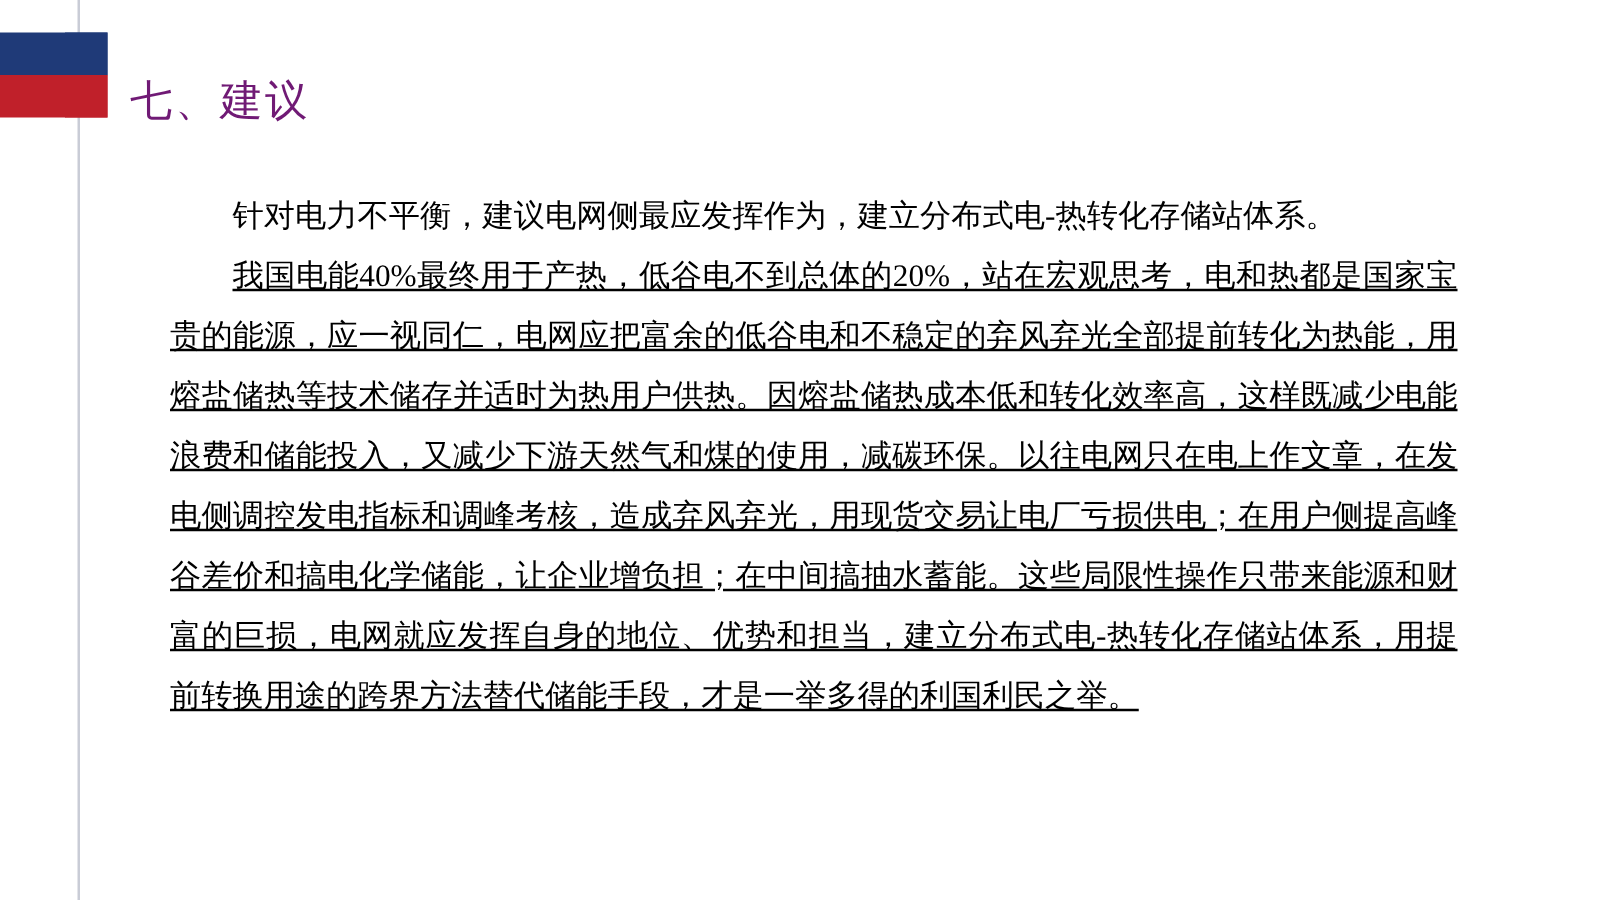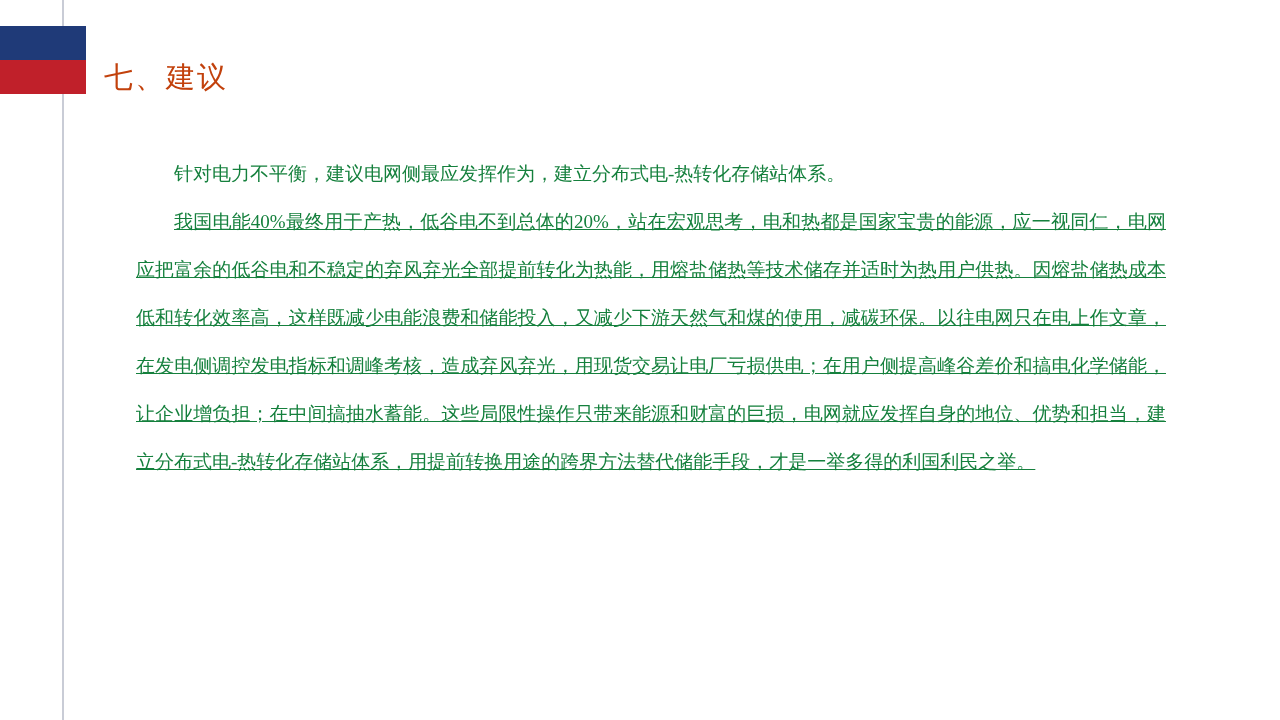--- a/index.html
+++ b/index.html
@@ -75,35 +75,35 @@
     border-bottom: 34px solid #c0202a;
     border-left: 34px solid #c0202a;
     border-right: 0 solid transparent;
     border-top: 0 solid transparent;
   }
 
   .title {
     position: absolute;
     left: 104px;
     top: 58px;
-    font-size: 29px;
-    color: #c2410c;
+    font-size: 34px;
+    color: #701a75;
     font-family: "Liberation Sans", "DejaVu Sans", sans-serif;
     font-weight: normal;
     letter-spacing: 2px;
     white-space: nowrap;
   }
 
   .body-block {
     position: absolute;
     left: 136px;
     top: 150px;
     width: 1030px;
-    color: #15803d;
-    font-size: 19px;
+    color: #000000;
+    font-size: 25px;
     line-height: 48px;
     text-align: justify;
     text-justify: inter-ideograph;
   }
   .para {
     margin: 0;
     text-indent: 2em;
   }
   .para + .para {
     margin-top: 0;

